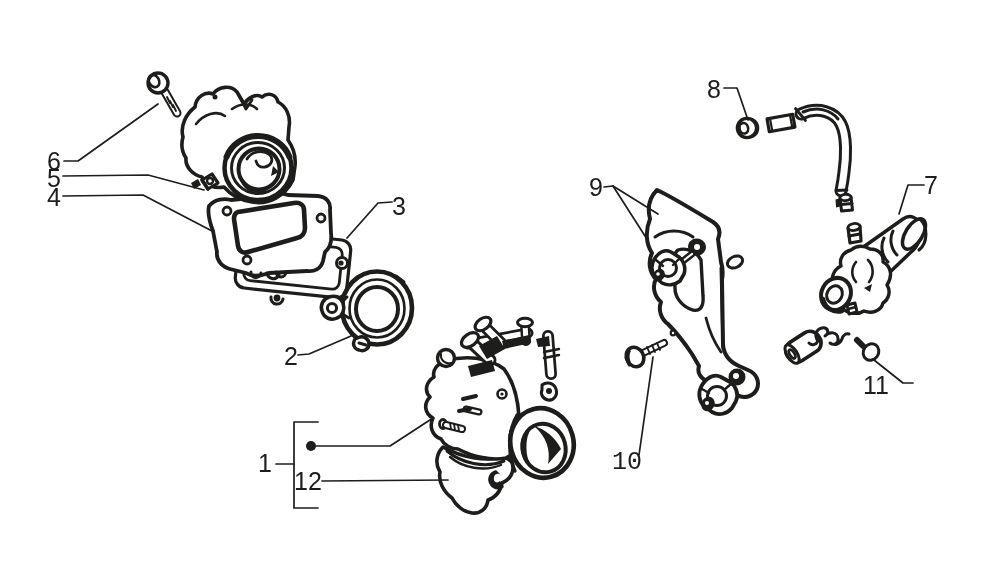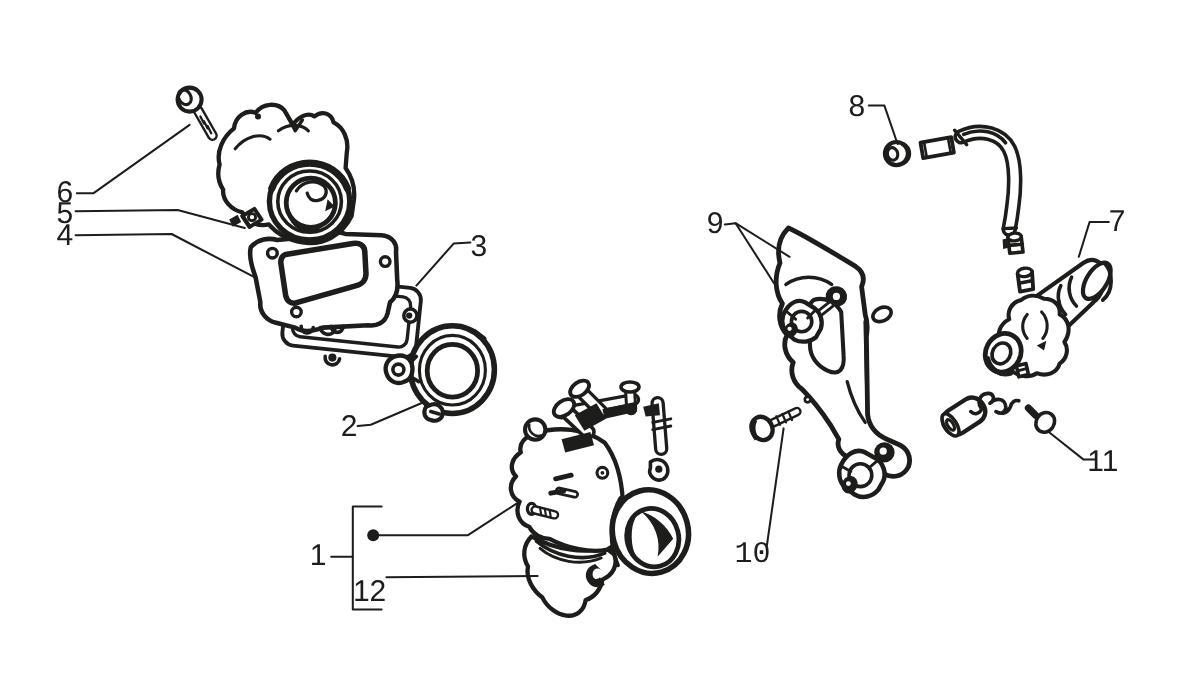--- a/index.html
+++ b/index.html
@@ -25,22 +25,22 @@
   .p1{left:265px;top:463px;}
   .p2{left:291px;top:356px;}
   .p3{left:399px;top:206px;}
   .p4{left:54px;top:197px;}
   .p5{left:54px;top:178px;}
   .p6{left:54px;top:161px;}
   .p7{left:931px;top:185px;}
   .p8{left:714px;top:89px;}
   .p9{left:596px;top:187px;}
   .p10{left:627px;top:462px;font-family:Liberation Mono, monospace;}
-  .p11{left:919px;top:385px;}
-  .p12{left:308px;top:481px;margin-top:12px;}
+  .p11{left:876px;top:385px;}
+  .p12{left:308px;top:481px;}
 </style>
 </head>
 <body>
 
 <div id="stage">
 
 <svg width="1000" height="568" viewBox="0 0 1000 568">
 
   <g>
     <g transform="rotate(6 293 264)">

